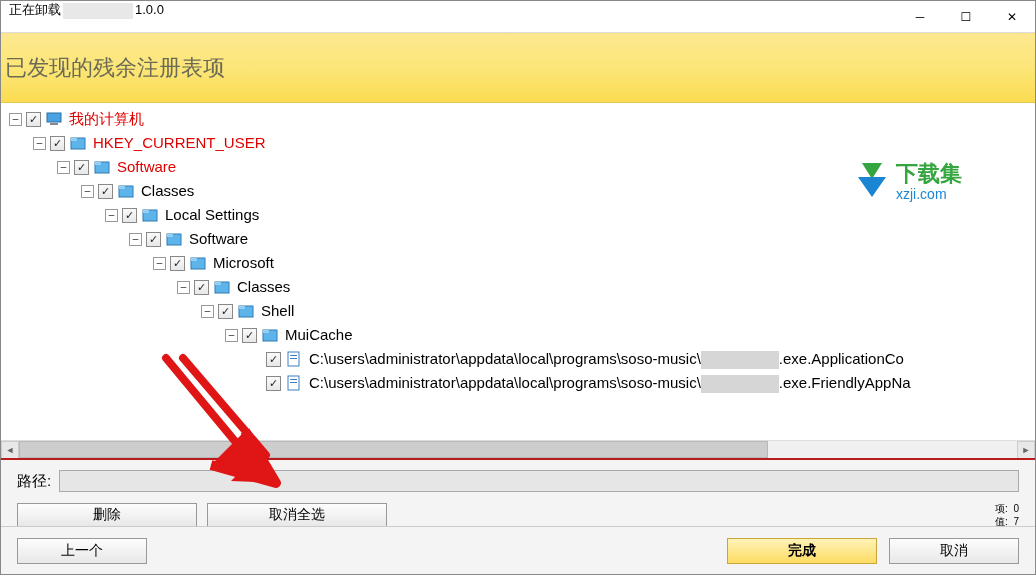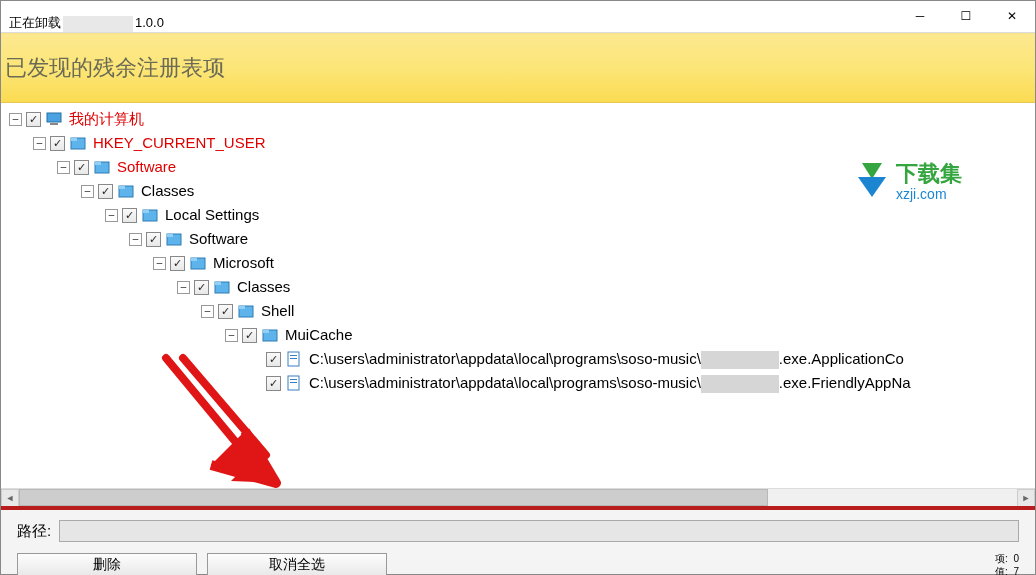--- a/index.html
+++ b/index.html
@@ -18,21 +18,21 @@
   background: #fff;
   border: 1px solid #888;
   display: flex;
   flex-direction: column;
   position: relative;
 }
 .titlebar {
   height: 32px;
   background: #fff;
   display: flex;
-  align-items: flex-end;
+  align-items: flex-start;
   padding-left: 8px;
   border-bottom: 1px solid #ddd;
 }
 .titlebar-text {
   font-size: 13px;
   color: #000;
 }
 .titlebar-blur {
   display: inline-block;
   width: 70px;
@@ -172,21 +172,21 @@
   left: 0;
   top: 0;
   width: 75%;
   height: 100%;
   background: #cdcdcd;
   border: 1px solid #b8b8b8;
 }
 .footer1 {
   height: 68px;
   background: #f4f4f4;
-  border-top: 4px solid #b91c1c;
+  border-top: 2px solid #b91c1c;
   padding: 10px 16px 6px 16px;
 }
 .path-row {
   display: flex;
   align-items: center;
   margin-bottom: 10px;
 }
 .path-label {
   font-size: 15px;
   margin-right: 8px;
@@ -422,20 +422,26 @@
     <div class="btn-row">
       <button class="btn">删除</button>
       <button class="btn">取消全选</button>
       <div class="counts">
         <div><span>项:</span>&nbsp;&nbsp;<span>0</span></div>
         <div><span>值:</span>&nbsp;&nbsp;<span>7</span></div>
       </div>
     </div>
   </div>
 
+  <div class="footer2">
+    <button class="btn2">上一个</button>
+    <div class="spacer-flex"></div>
+    <button class="btn2 btn-primary" style="width:150px;margin-right:12px">完成</button>
+    <button class="btn2">取消</button>
+  </div>
 
   <svg class="arrow-annot" width="200" height="170" viewBox="0 0 200 170">
     <path d="M 55 5 L 142 110" stroke="#e01515" stroke-width="8" fill="none" stroke-linecap="round"></path>
     <path d="M 72 5 L 155 102" stroke="#e01515" stroke-width="8" fill="none" stroke-linecap="round"></path>
     <polygon points="165,130 100,112 132,85 148,100 120,128" fill="#e01515"></polygon>
     <path d="M 100 112 L 165 130 L 134 78" stroke="#e01515" stroke-width="10" fill="#e01515" stroke-linejoin="round"></path>
   </svg>
 
 </div>
 

